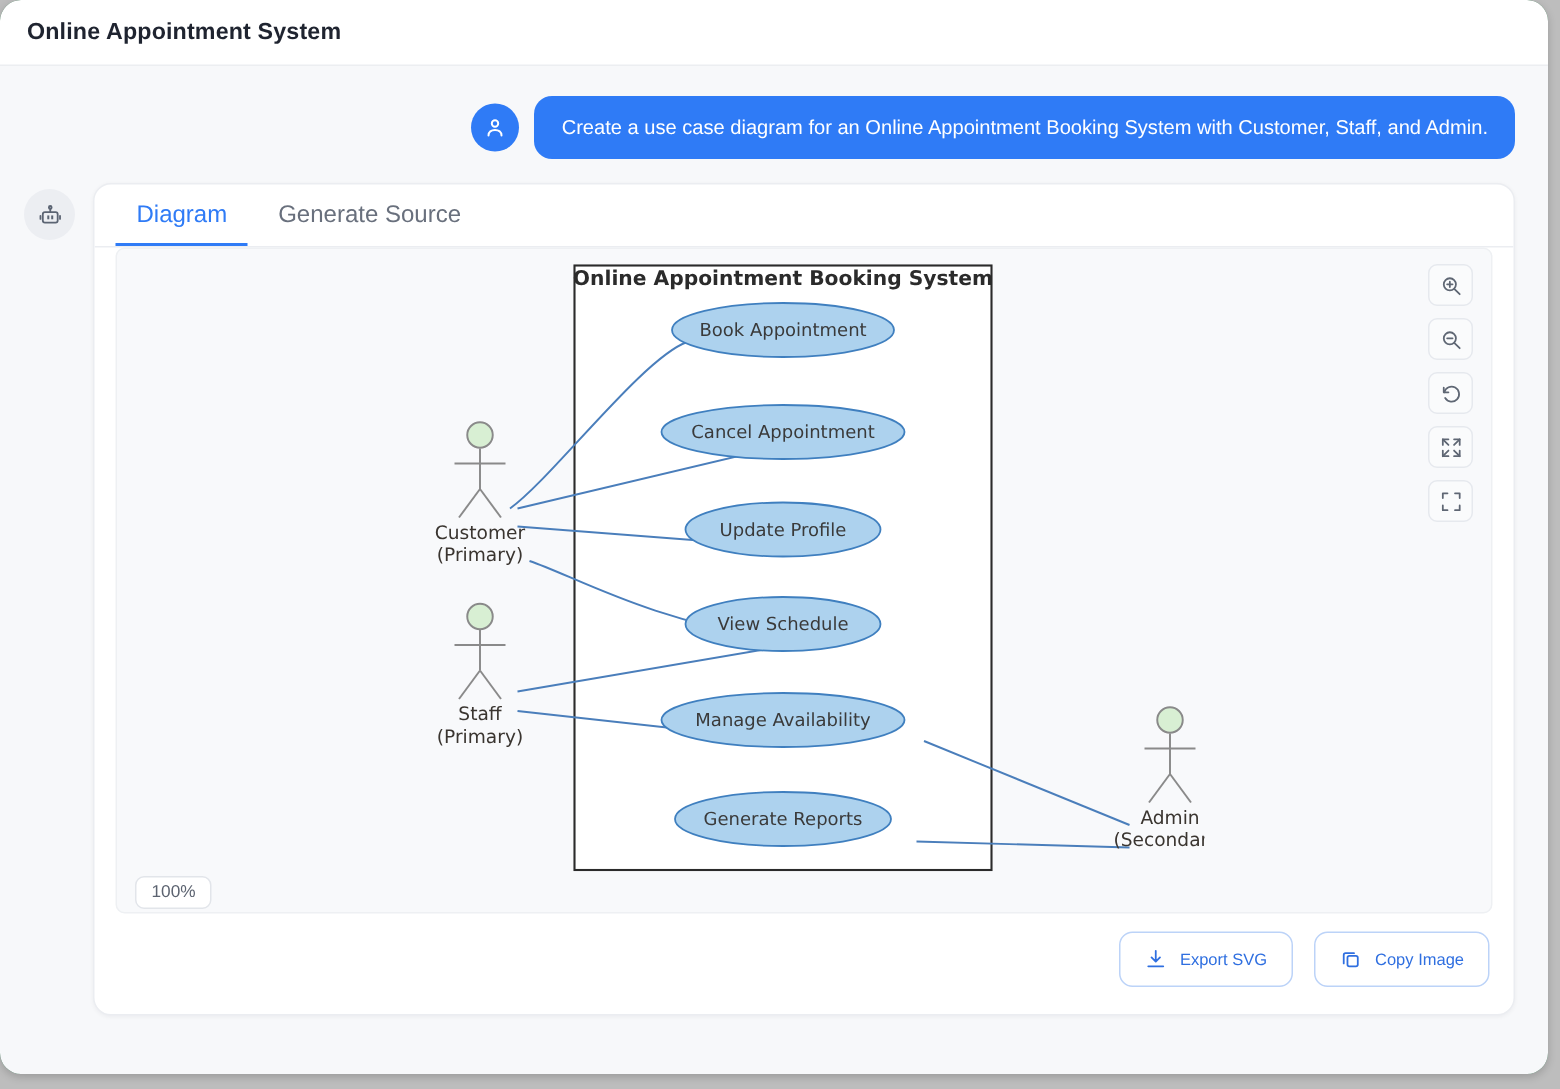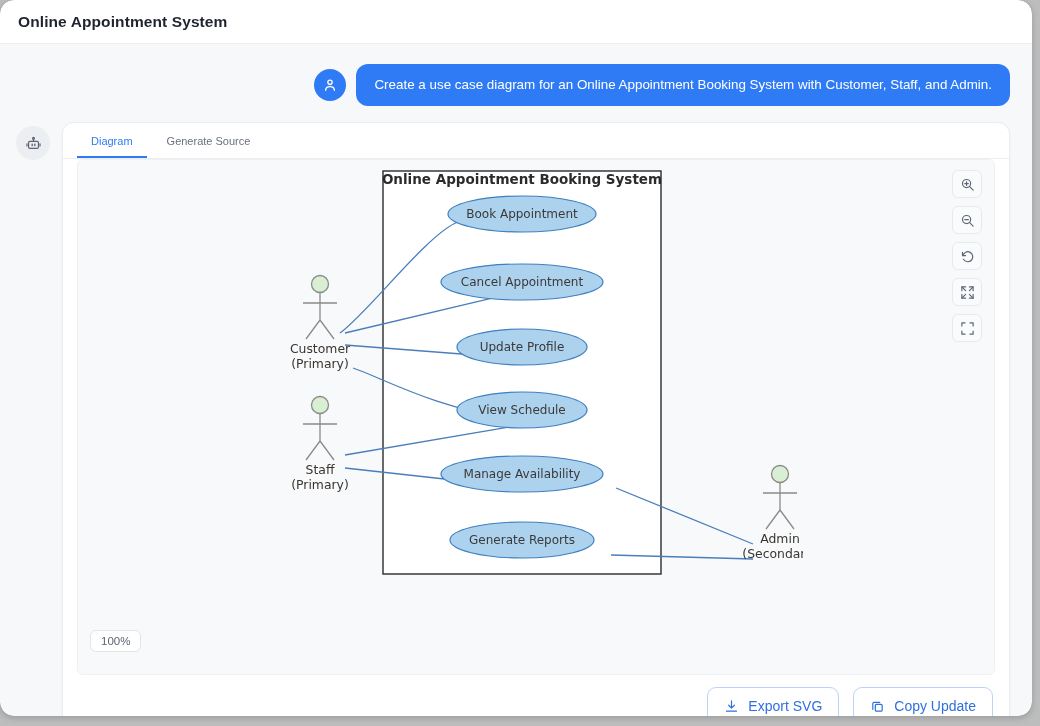--- a/index.html
+++ b/index.html
@@ -80,43 +80,43 @@
   }
   
   .tabs {
     display: flex;
     border-bottom: 1px solid #ebedf1;
     padding: 0 14px;
     gap: 6px;
   }
   .tab {
     padding: 12px 14px 9px;
-    font-size: 11px;
+    font-size: 16px;
     color: #69707d;
     cursor: pointer;
     border-bottom: 2px solid transparent;
     white-space: nowrap;
   }
   .tab.active { color: #2f7bf6; font-weight: 500; border-bottom-color: #2f7bf6; }
   
   .canvas-wrap {
     position: relative;
     margin: 0 14px 12px;
-    height: 516px;
+    height: 444px;
     background: #f8f9fb;
     border: 1px solid #eef0f3;
     border-radius: 6px;
     overflow: hidden;
   }
   .diagram-svg {
     position: absolute;
     left: 205px; top: 3px;
   }
   .zoom-badge {
-    position: absolute; left: 12px; bottom: 22px;
+    position: absolute; left: 12px; bottom: 2px;
     background: #fff;
     border: 1px solid #e2e5ea;
     border-radius: 6px;
     padding: 4px 10px;
     font-size: 11.5px; color: #5c6370;
   }
   .vtoolbar {
     position: absolute; right: 12px; top: 10px;
     display: flex; flex-direction: column; gap: 8px;
   }
@@ -132,21 +132,21 @@
   
   .actions {
     display: flex; justify-content: flex-end; gap: 14px;
     padding: 0 16px 18px;
   }
   .abtn {
     display: inline-flex; align-items: center; gap: 9px;
     border: 1px solid #bcd3f8;
     background: #fff;
     color: #2f6fe0;
-    font-size: 14px;
+    font-size: 11px;
     border-radius: 9px;
     padding: 10px 16px;
     cursor: pointer;
     white-space: nowrap;
   }
   .abtn svg { display: block; }
   
   .uml-title { font-family: "DejaVu Sans", sans-serif; font-size: 13.5px; font-weight: bold; fill: #2b2b2b; }
   .uml-uc    { font-family: "DejaVu Sans", sans-serif; font-size: 12px; fill: #3a3a3a; }
   .uml-actor { font-family: "DejaVu Sans", sans-serif; font-size: 12.4px; fill: #3a3530; }
@@ -314,20 +314,20 @@
             <svg width="15" height="15" viewBox="0 0 24 24" fill="none" stroke="#2f6fe0" stroke-width="1.9" stroke-linecap="round" stroke-linejoin="round">
               <path d="M12 3v11M7.5 10l4.5 4.5L16.5 10M4 19.5h16"></path>
             </svg>
             <span>Export SVG</span>
           </div>
           <div class="abtn">
             <svg width="15" height="15" viewBox="0 0 24 24" fill="none" stroke="#2f6fe0" stroke-width="1.9" stroke-linecap="round" stroke-linejoin="round">
               <rect x="8.5" y="8.5" width="11" height="11" rx="2"></rect>
               <path d="M15.5 5.5H6.5a2 2 0 0 0-2 2v9"></path>
             </svg>
-            <span>Copy Update</span>
+            <span>Copy Image</span>
           </div>
         </div>
 
       </div>
     </div>
   </div>
 </div>
 
 </body></html>

